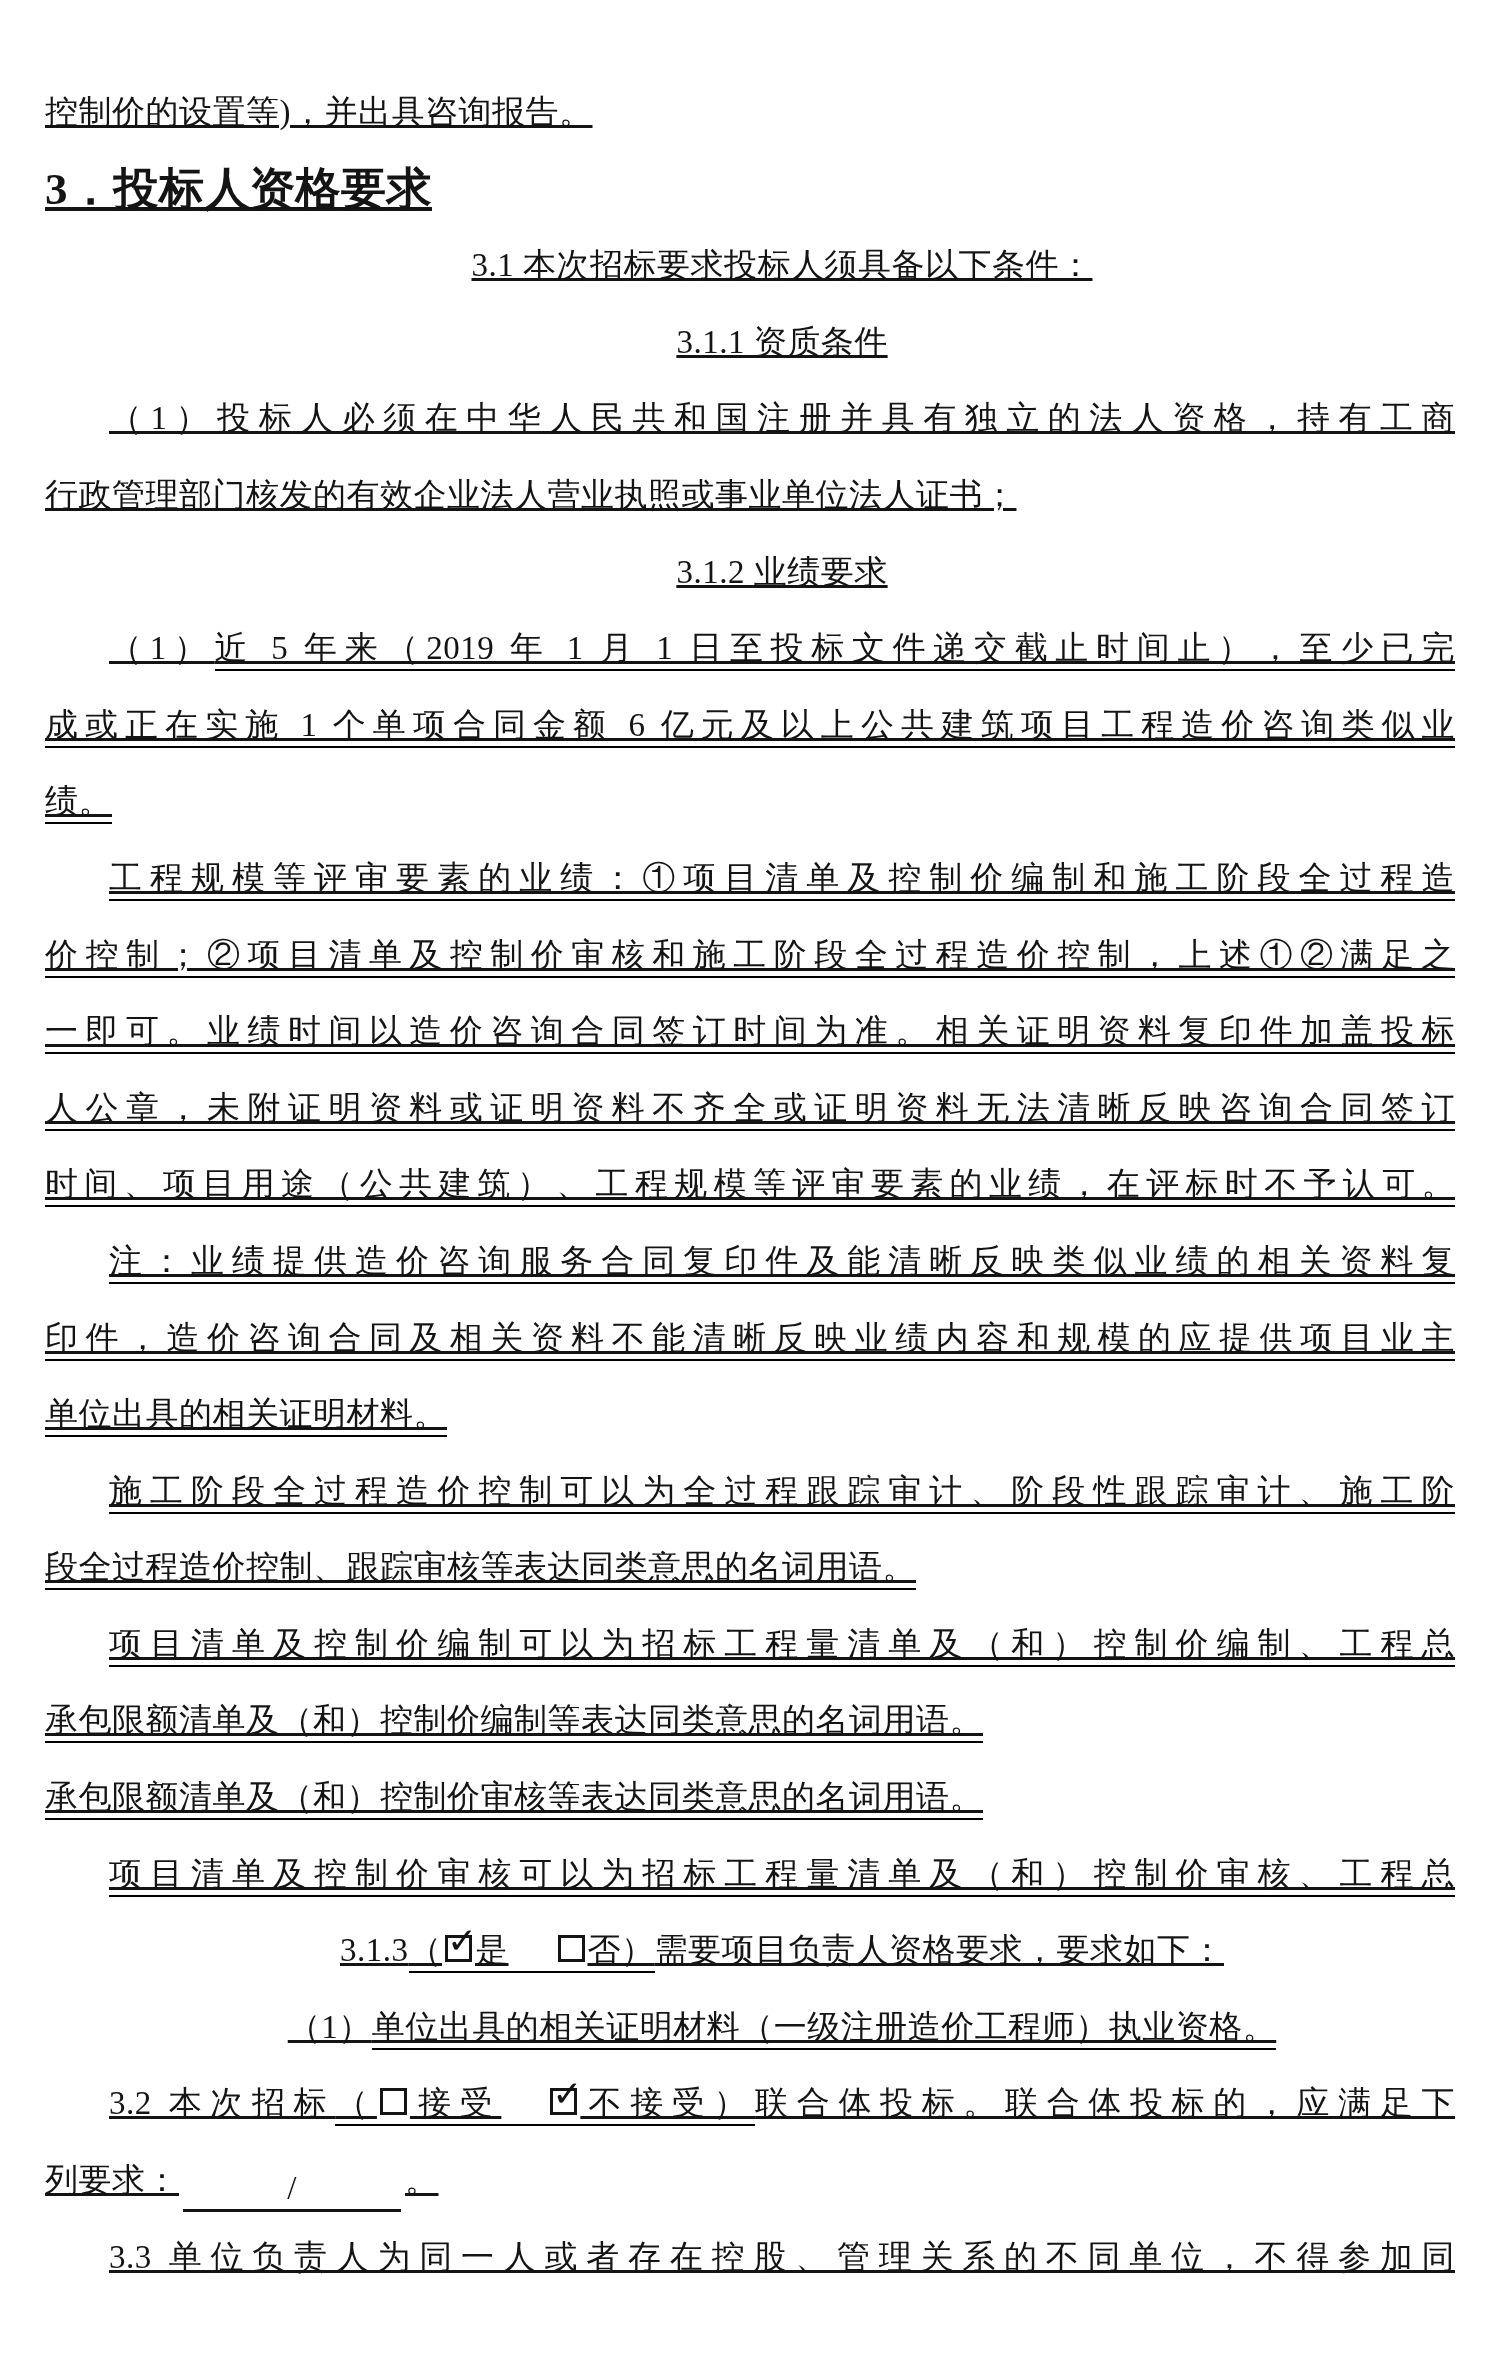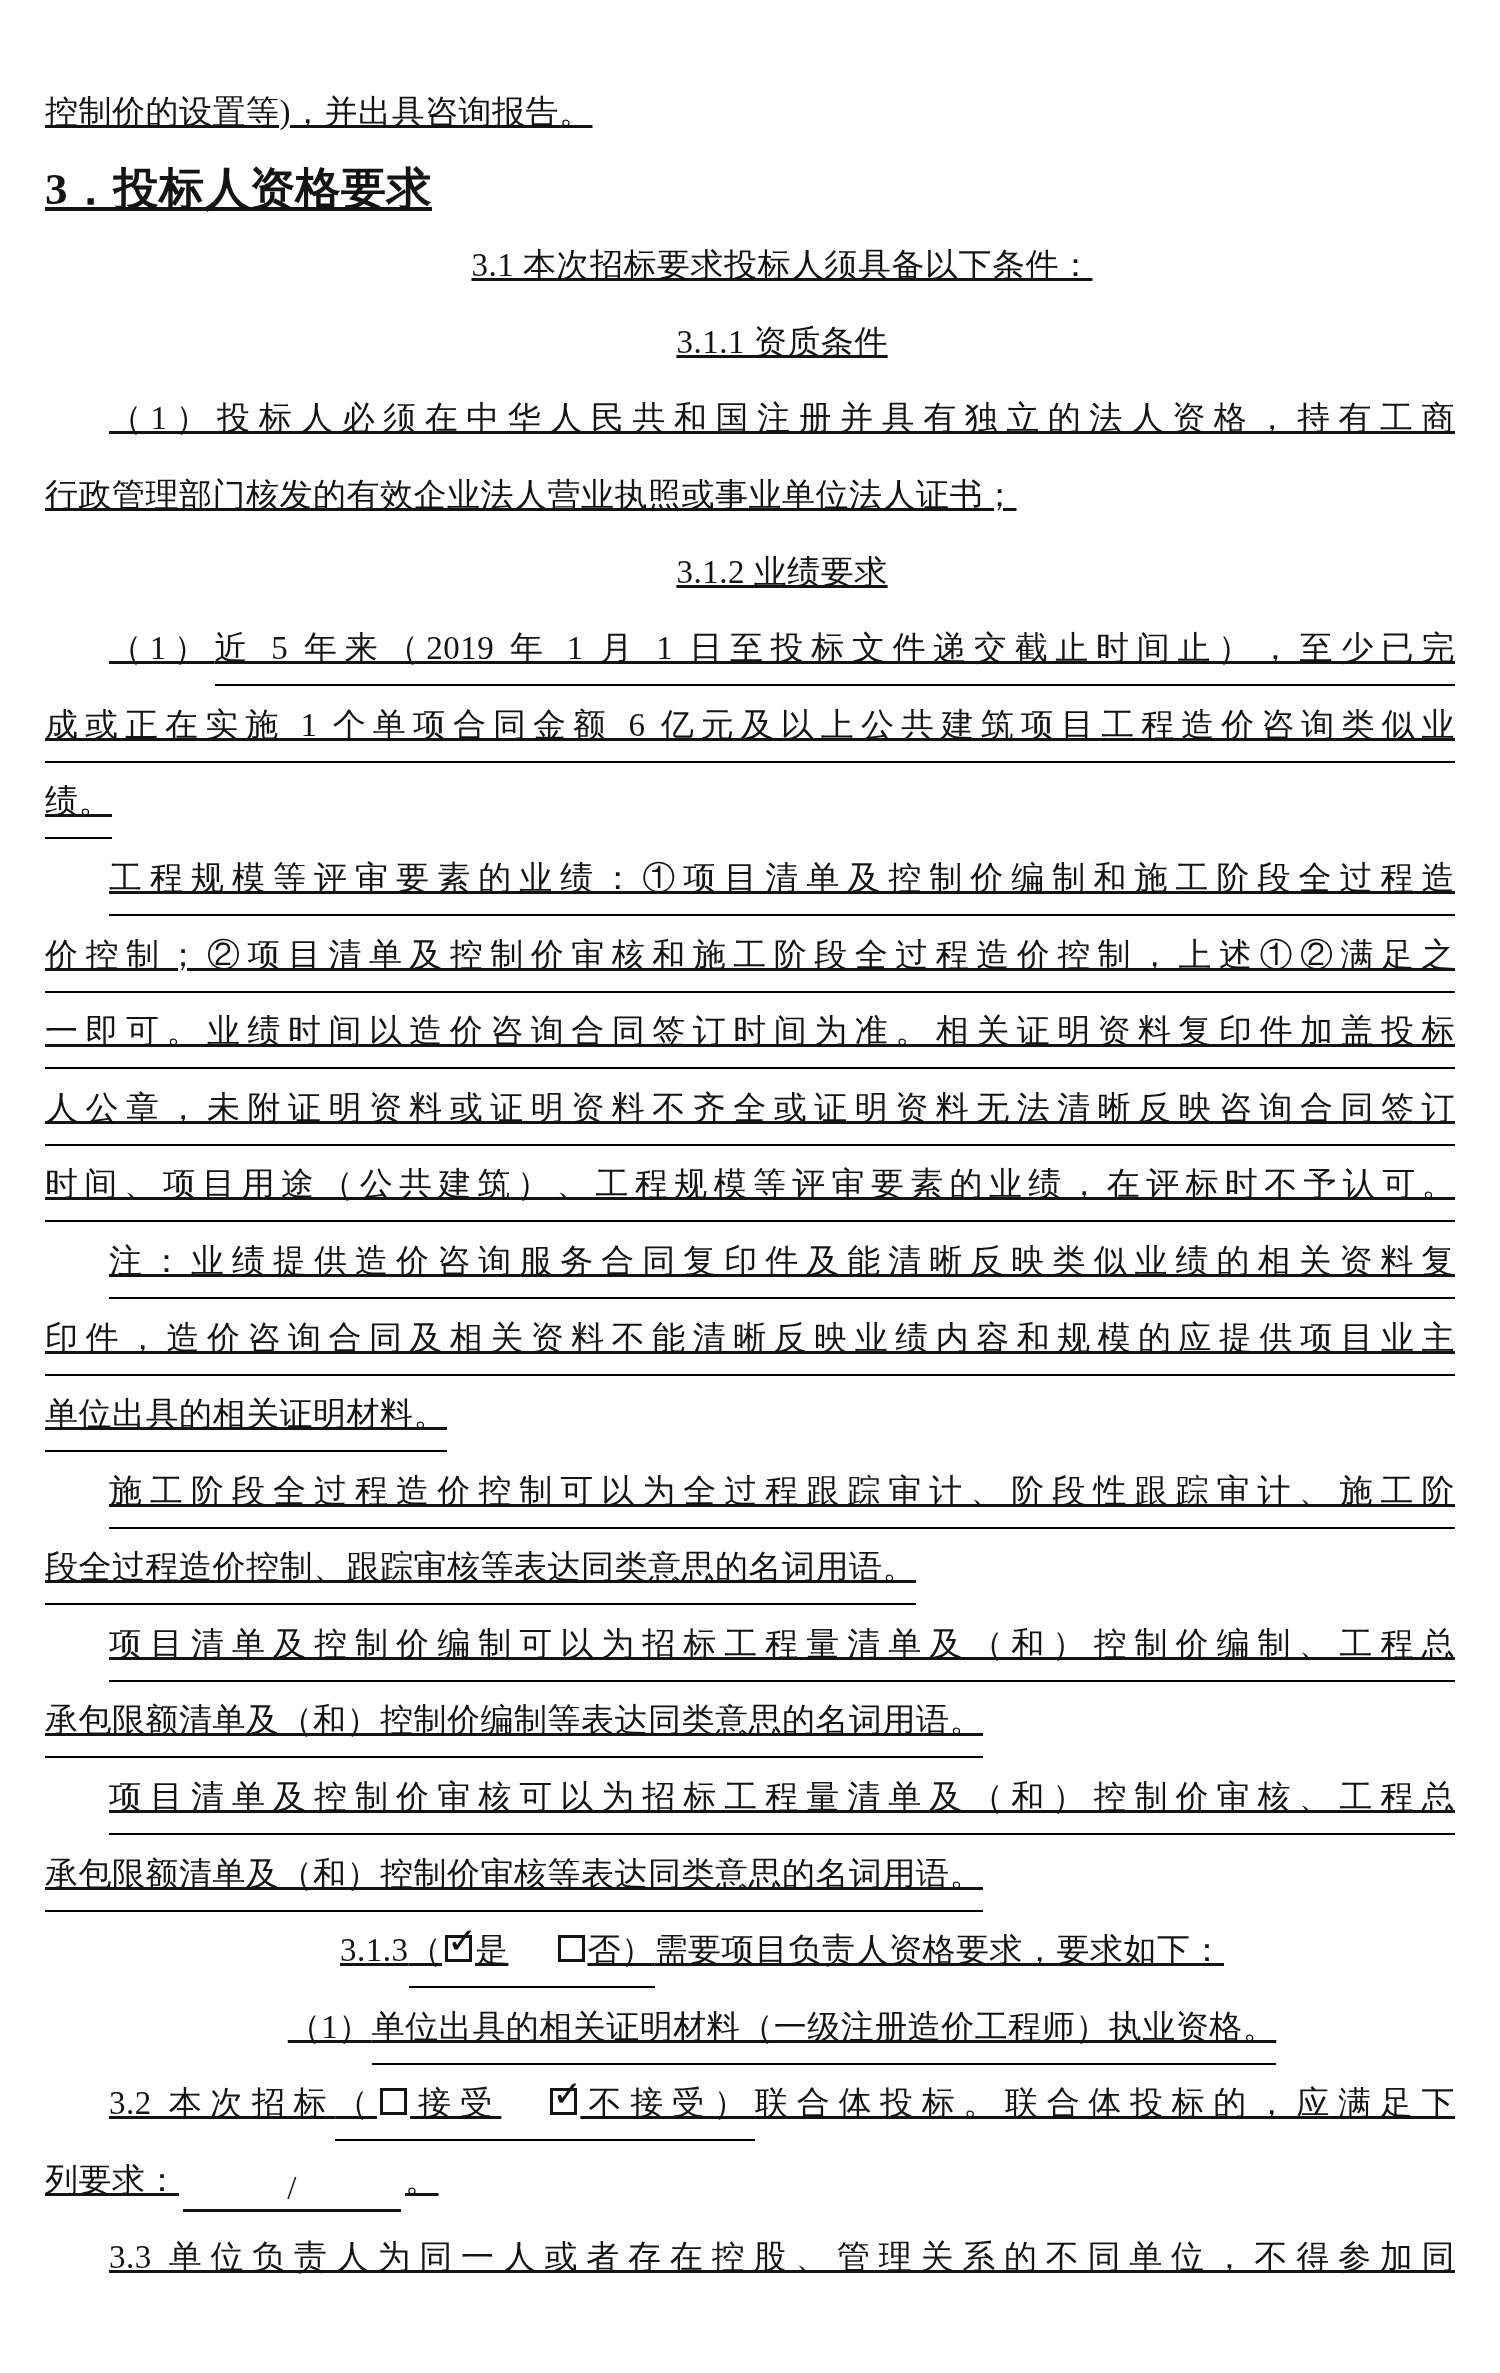--- a/index.html
+++ b/index.html
@@ -9,21 +9,21 @@
     font-family:"Liberation Serif","DejaVu Serif",serif;
   }
   .page{padding:74px 45px 0 45px;text-decoration:underline;}
   .line{
     font-size:33px;line-height:76.6px;height:76.6px;
     letter-spacing:0.5px;
   }
   .ind{padding-left:64px;text-align:center;}
   .j{text-align:justify;text-align-last:justify;text-justify:inter-character;}
   .h{font-weight:bold;font-size:45px;}
-  .u{border-bottom:2.5px solid #000;padding-bottom:18px;}
+  .u{border-bottom:2.5px solid #000;padding-bottom:3px;}
   .cb{
     display:inline-block;width:27px;height:27px;
     border:3px solid #141414;box-sizing:border-box;
     vertical-align:-1px;position:relative;margin:0 3px;
   }
   .mk{
     position:absolute;left:-1px;top:-15px;
     font-style:normal;font-weight:bold;font-size:36px;line-height:1;
     font-family:"DejaVu Sans",sans-serif;
   }
@@ -64,22 +64,22 @@
   <div class="line ind j"><span class="u">注：业绩提供造价咨询服务合同复印件及能清晰反映类似业绩的相关资料复</span></div>
   <div class="line j"><span class="u">印件，造价咨询合同及相关资料不能清晰反映业绩内容和规模的应提供项目业主</span></div>
   <div class="line"><span class="u">单位出具的相关证明材料。</span></div>
 
   <div class="line ind j"><span class="u">施工阶段全过程造价控制可以为全过程跟踪审计、阶段性跟踪审计、施工阶</span></div>
   <div class="line"><span class="u">段全过程造价控制、跟踪审核等表达同类意思的名词用语。</span></div>
 
   <div class="line ind j"><span class="u">项目清单及控制价编制可以为招标工程量清单及（和）控制价编制、工程总</span></div>
   <div class="line"><span class="u">承包限额清单及（和）控制价编制等表达同类意思的名词用语。</span></div>
 
+  <div class="line"><span class="u">承包限额清单及（和）控制价审核等表达同类意思的名词用语。</span></div>
   <div class="line ind j"><span class="u">项目清单及控制价审核可以为招标工程量清单及（和）控制价审核、工程总</span></div>
-  <div class="line"><span class="u">承包限额清单及（和）控制价审核等表达同类意思的名词用语。</span></div>
 
   <div class="line ind"><span>3.1.3</span><span class="u"><span>（</span><span class="cb"><i class="mk">✓</i></span><span>是</span><span class="gap"></span><span class="cb"></span><span>否）</span></span><span>需要项目负责人资格要求，要求如下：</span></div>
 
   <div class="line ind"><span>（1）</span><span class="u">单位出具的相关证明材料（一级注册造价工程师）执业资格。</span></div>
 
   <div class="line ind j"><span>3.2 本次招标</span><span class="u"><span>（</span><span class="cb"></span><span>接受</span><span class="gap"></span><span class="cb"><i class="mk">✓</i></span><span>不接受）</span></span><span>联合体投标。联合体投标的，应满足下</span></div>
 
   <div class="line"><span>列要求：</span><span class="blank">/</span><span>。</span></div>
 
   <div class="line ind j">3.3 单位负责人为同一人或者存在控股、管理关系的不同单位，不得参加同</div>

